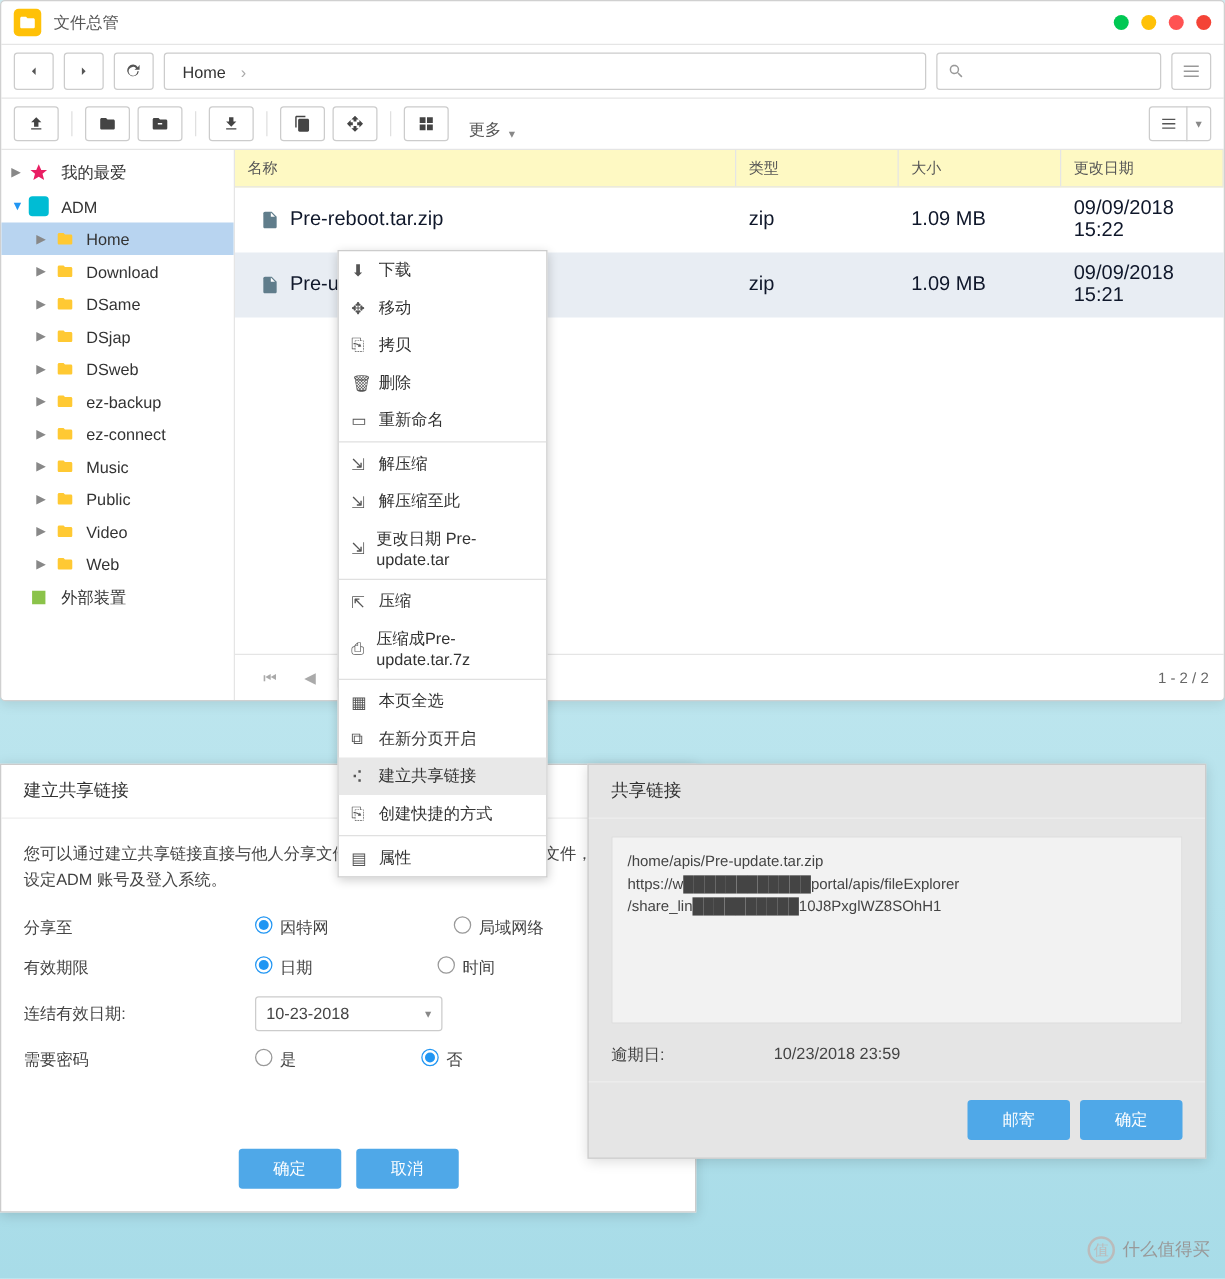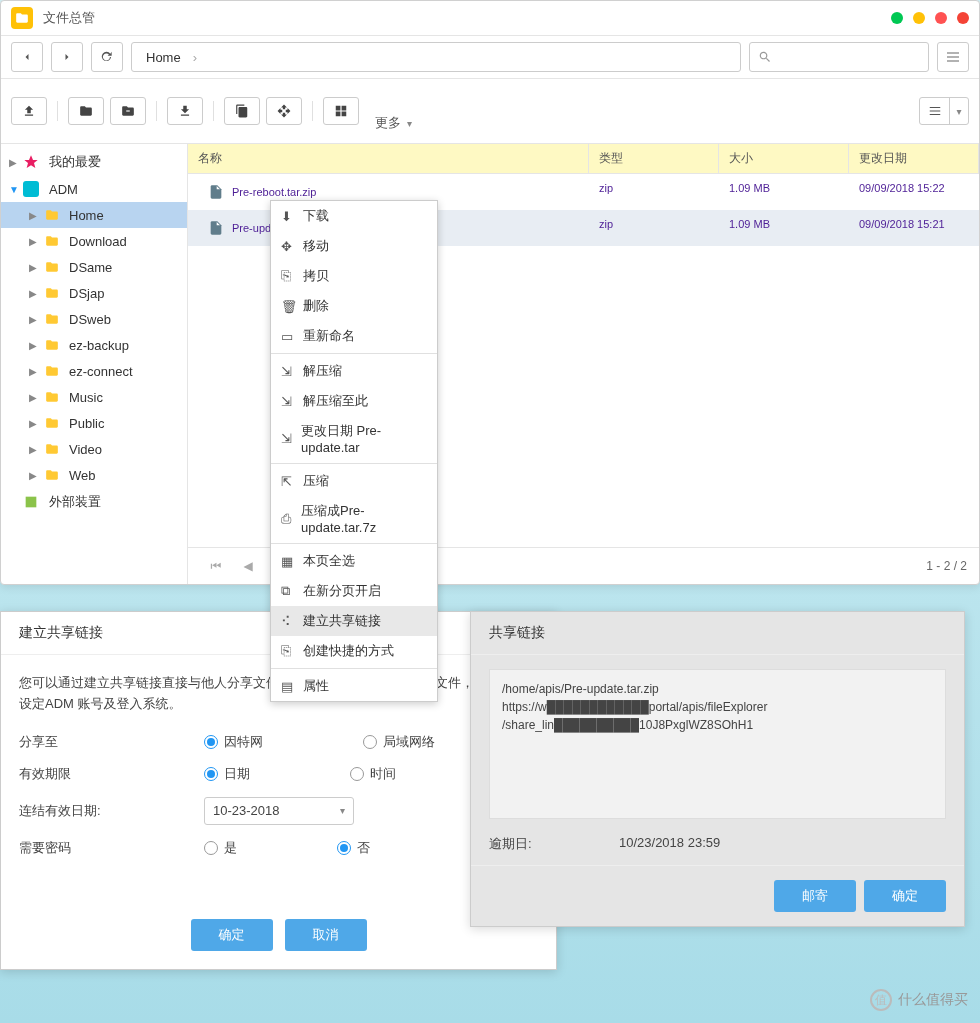--- a/index.html
+++ b/index.html
@@ -20,21 +20,21 @@
 .breadcrumb { flex: 1; display: flex; align-items: center; height: 30px; border: 1px solid #ccc; border-radius: 3px; padding: 0 8px; }
 .breadcrumb span { font-size: 13px; color: #333; padding: 0 6px; }
 .breadcrumb .chev { color: #aaa; }
 .search-box { width: 180px; height: 30px; border: 1px solid #ccc; border-radius: 3px; display: flex; align-items: center; padding: 0 8px; }
 .search-box svg { width: 14px; height: 14px; color: #999; }
 .view-toggle { width: 32px; height: 30px; border: 1px solid #ccc; border-radius: 3px; display: flex; align-items: center; justify-content: center; }
 
 .toolbar { display: flex; align-items: center; padding: 6px 10px; gap: 6px; border-bottom: 1px solid #e5e5e5; }
 .tool-btn { width: 36px; height: 28px; border: 1px solid #ccc; background: #fff; border-radius: 3px; display: flex; align-items: center; justify-content: center; cursor: pointer; color: #444; }
 .tool-sep { width: 1px; height: 20px; background: #e0e0e0; margin: 0 4px; }
-.more-btn { display: flex; align-items: center; padding: 0 10px; height: 28px; font-size: 13px; color: #555; cursor: pointer; margin-top: 24px; }
+.more-btn { display: flex; align-items: flex-end; padding: 0 10px; height: 28px; font-size: 13px; color: #555; cursor: pointer; }
 .spacer { flex: 1; }
 .view-select { display: flex; align-items: center; height: 28px; border: 1px solid #ccc; border-radius: 3px; }
 .view-select .vs-btn { width: 30px; height: 28px; display: flex; align-items: center; justify-content: center; border-right: 1px solid #ccc; }
 .view-select .vs-drop { width: 18px; display: flex; align-items: center; justify-content: center; }
 
 .content { display: flex; height: 440px; }
 .sidebar { width: 187px; border-right: 1px solid #e5e5e5; overflow-y: auto; padding: 4px 0; }
 .tree-item { display: flex; align-items: center; padding: 5px 8px; font-size: 13px; color: #333; cursor: pointer; }
 .tree-item.selected { background: #b8d4f0; }
 .tree-arrow { width: 10px; color: #888; font-size: 10px; margin-right: 4px; }
@@ -45,21 +45,21 @@
 .ext-icon { fill: #8bc34a; }
 .tree-item.child { padding-left: 28px; }
 
 .file-panel { flex: 1; display: flex; flex-direction: column; }
 .file-header { display: flex; border-bottom: 1px solid #e5e5e5; background: #fef9c3; }
 .file-header div { padding: 6px 10px; font-size: 12px; color: #555; border-right: 1px solid #e5e5e5; }
 .col-name { flex: 1; min-width: 380px; }
 .col-type { width: 130px; }
 .col-size { width: 130px; }
 .col-date { width: 130px; }
-.file-row { display: flex; align-items: flex-start; font-size: 11px; color: #4c1d95; cursor: pointer; }
+.file-row { display: flex; align-items: center; font-size: 16px; color: #0f172a; cursor: pointer; }
 .file-row.selected { background: #e8edf3; }
 .file-row > div { padding: 8px 10px; }
 .file-row .col-name { display: flex; align-items: center; gap: 8px; padding-left: 20px; }
 .file-icon { width: 16px; height: 20px; }
 
 .pager { display: flex; align-items: center; padding: 6px 12px; border-top: 1px solid #e5e5e5; font-size: 12px; color: #666; }
 .pager .pg-btn { width: 24px; height: 24px; display: flex; align-items: center; justify-content: center; color: #aaa; cursor: pointer; margin: 0 4px; }
 .pager .pg-sep { width: 1px; height: 16px; background: #ddd; margin: 0 6px; }
 
 
@@ -70,21 +70,21 @@
 .menu-sep { height: 1px; background: #e0e0e0; margin: 2px 0; }
 
 
 .dialog1 { position: absolute; top: 611px; left: 0; width: 557px; background: #fff; border: 1px solid #ccc; box-shadow: 0 2px 10px rgba(0,0,0,0.15); }
 .dlg-title { padding: 12px 18px; font-size: 14px; color: #333; border-bottom: 1px solid #eee; }
 .dlg-body { padding: 18px; font-size: 13px; color: #444; }
 .dlg-desc { line-height: 1.6; margin-bottom: 18px; }
 .form-row { display: flex; align-items: center; margin-bottom: 14px; }
 .form-label { width: 185px; }
 .radio-group { display: flex; gap: 100px; }
-.radio { display: flex; align-items: center; gap: 6px; cursor: pointer; }
+.radio { display: flex; gap: 6px; cursor: pointer; }
 .radio-dot { width: 14px; height: 14px; border: 1px solid #999; border-radius: 50%; display: flex; align-items: center; justify-content: center; }
 .radio-dot.checked { border-color: #2196f3; }
 .radio-dot.checked::after { content: ''; width: 8px; height: 8px; background: #2196f3; border-radius: 50%; }
 .date-select { width: 150px; height: 28px; border: 1px solid #ccc; border-radius: 3px; display: flex; align-items: center; justify-content: space-between; padding: 0 8px; }
 .dlg-footer { display: flex; justify-content: center; gap: 12px; padding: 30px 18px 18px; border-top: 0; }
 .btn { padding: 7px 28px; border-radius: 3px; font-size: 13px; cursor: pointer; border: none; }
 .btn-primary { background: #4fa8e8; color: #fff; }
 .btn-default { background: #4fa8e8; color: #fff; }
 
 

